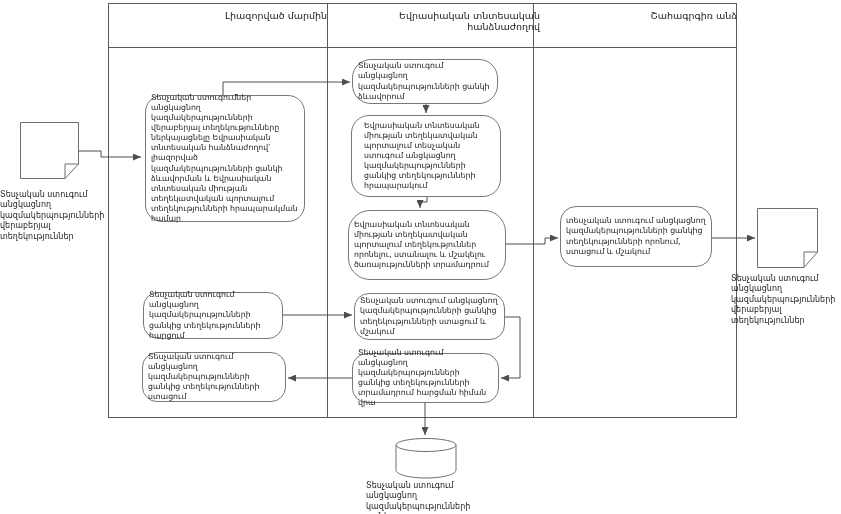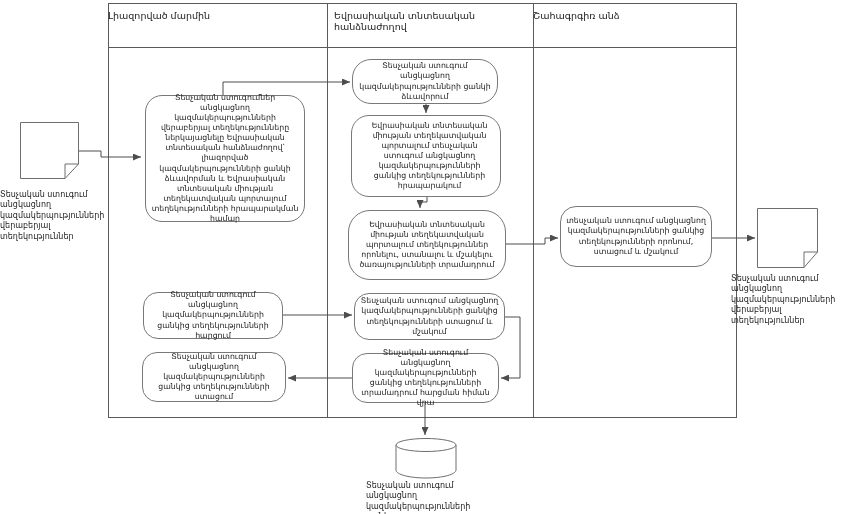--- a/index.html
+++ b/index.html
@@ -5,27 +5,27 @@
   html,body{margin:0;padding:0;background:#ffffff;}
   .canvas{
     position:relative;width:841px;height:514px;background:#ffffff;overflow:hidden;
     font-family:"DejaVu Sans",sans-serif;color:#1a1a1a;
   }
   
   .frame{position:absolute;left:108px;top:3px;width:629px;height:415px;border:1px solid #5a5a5a;box-sizing:border-box;}
   .vdiv{position:absolute;top:3px;height:415px;width:1px;background:#5a5a5a;}
   .vdiv.d1{left:327px;} .vdiv.d2{left:533px;}
   .hline{position:absolute;left:108px;top:47px;width:629px;height:1px;background:#5a5a5a;}
-  .lane-header{position:absolute;top:10px;font-size:9.5px;text-align:left;line-height:1.2;}
+  .lane-header{position:absolute;top:10px;font-size:9.5px;text-align:right;line-height:1.2;}
   .lh1{left:108px;width:219px;} .lh2{left:334px;width:206px;} .lh3{left:533px;width:204px;}
   
   .node{
     position:absolute;border:1px solid #787878;background:#ffffff;border-radius:15px;
     box-sizing:border-box;display:flex;align-items:center;justify-content:center;
-    font-size:7.8px;line-height:1.3;text-align:center;padding:2px 5px;z-index:2;
+    font-size:7.8px;line-height:1.3;text-align:left;padding:2px 5px;z-index:2;
   }
   .auth1{left:145px;top:95px;width:160px;height:127px;border-radius:17px;}
   .eec1{left:352px;top:59px;width:146px;height:45px;border-radius:19px;}
   .eec2{left:351px;top:115px;width:150px;height:82px;border-radius:18px;padding-left:12px;}
   .eec3{left:348px;top:210px;width:158px;height:70px;border-radius:22px;}
   .int1{left:560px;top:206px;width:152px;height:61px;border-radius:16px;}
   .auth2{left:143px;top:292px;width:140px;height:47px;}
   .eec4{left:354px;top:293px;width:151px;height:47px;}
   .eec5{left:352px;top:353px;width:147px;height:50px;}
   .auth3{left:142px;top:352px;width:144px;height:50px;}

